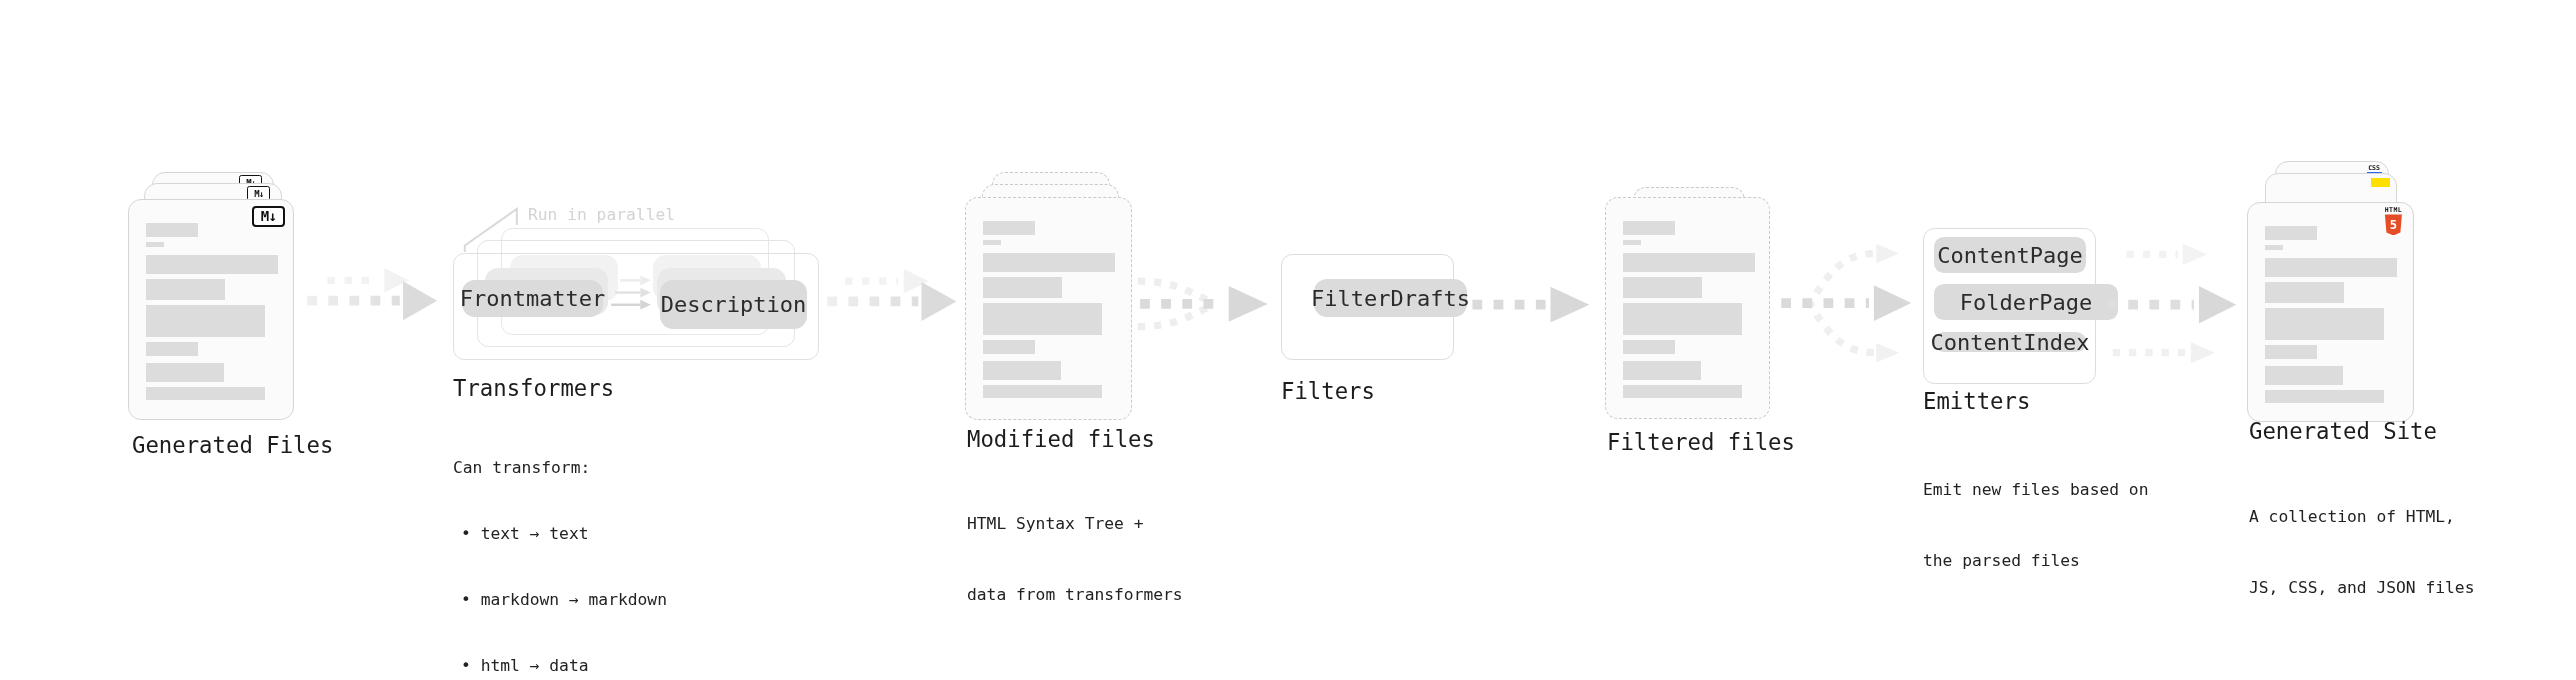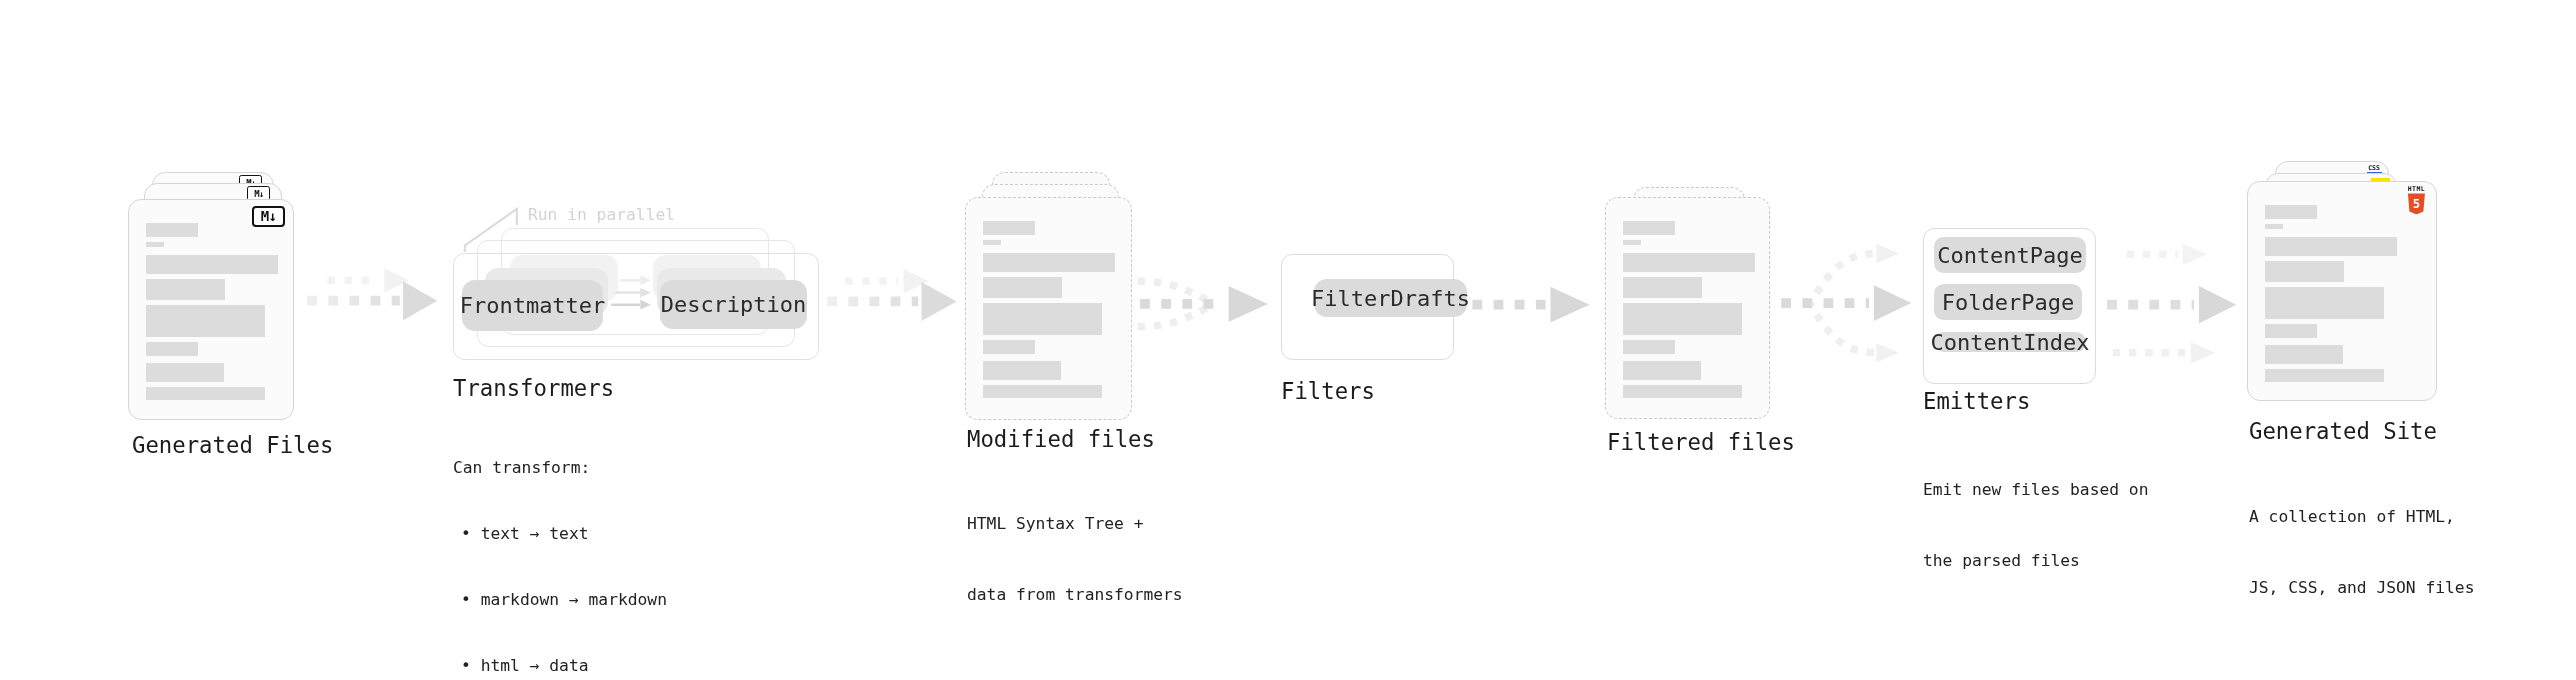--- a/index.html
+++ b/index.html
@@ -84,21 +84,21 @@
   <div class="h" style="left:132px; top:432px;">Generated Files</div>
 
   <div class="layer l3" style="left:501px; top:228px; width:268px; height:107px;"></div>
   <div class="layer l2" style="left:477px; top:240px; width:318px; height:107px;"></div>
   <div class="layer l1" style="left:453px; top:253px; width:366px; height:107px;"></div>
 
   <div class="pill p3" style="left:510px; top:255px; width:108px; height:46px;"></div>
   <div class="pill p3" style="left:653px; top:255px; width:108px; height:46px;"></div>
   <div class="pill p2" style="left:485px; top:268px; width:123px; height:47px;"></div>
   <div class="pill p2" style="left:657px; top:268px; width:129px; height:47px;"></div>
-  <div class="pill p1" style="left:462px; top:280px; width:141px; height:51px;">Frontmatter</div>
+  <div class="pill p1" style="left:462px; top:280px; width:141px; height:37px;">Frontmatter</div>
   <div class="pill p1" style="left:660px; top:280px; width:147px; height:49px;">Description</div>
 
   <div class="note" style="left:528px; top:205px;">Run in parallel</div>
 
   <div class="h" style="left:453px; top:375px;">Transformers</div>
   <div class="body-list" style="left:453px; top:413px;">
     <div>Can transform:</div>
     <div class="indent">• text → text</div>
     <div class="indent">• markdown → markdown</div>
     <div class="indent">• html → data</div>
@@ -138,35 +138,35 @@
       <div class="bar" style="width:119px;height:32px;margin-bottom:4.9px;"></div>
       <div class="bar" style="width:52px;height:14px;margin-bottom:6.5px;"></div>
       <div class="bar" style="width:78px;height:19.5px;margin-bottom:4.9px;"></div>
       <div class="bar" style="width:119px;height:13px;"></div>
     </div>
   </div>
   <div class="h" style="left:1607px; top:429px;">Filtered files</div>
 
   <div class="panel" style="left:1923px; top:228px; width:173px; height:156px;"></div>
   <div class="pill p1" style="left:1934px; top:237px; width:152px; height:36px; border-radius:9.8px;">ContentPage</div>
-  <div class="pill p1" style="left:1934px; top:284px; width:148px; height:36px; border-radius:9.8px;">FolderPage</div>
+  <div class="pill p1" style="left:1934px; top:284px; width:184px; height:36px; border-radius:9.8px;">FolderPage</div>
   <div class="pill p1" style="left:1934px; top:332px; width:152px; height:20px; border-radius:9.8px;">ContentIndex</div>
   <div class="h" style="left:1923px; top:388px;">Emitters</div>
   <div class="sub" style="left:1923px; top:431px;">
     <div>Emit new files based on</div>
     <div>the parsed files</div>
   </div>
 
   <div class="abs doc" style="left:2275px; top:161px; width:114px; height:220px;">
     <div class="cssbadge">CSS</div>
   </div>
   <div class="abs doc" style="left:2265px; top:173px; width:132px; height:220px;">
     <div class="jsbadge"></div>
   </div>
-  <div class="abs doc" style="left:2247px; top:181px; width:190px; height:220px;">
+  <div class="abs doc" style="left:2247px; top:202px; width:167px; height:220px;">
     <div class="html5badge">
       <div class="word">HTML</div>
       <div class="shield">
         <span>5</span>
       </div>
     </div>
     <div class="bars">
       <div class="bar" style="width:52px;height:14px;margin-bottom:4.9px;"></div>
       <div class="bar" style="width:18px;height:4.9px;margin-bottom:8.1px;"></div>
       <div class="bar" style="width:132px;height:19.5px;margin-bottom:4.9px;"></div>

